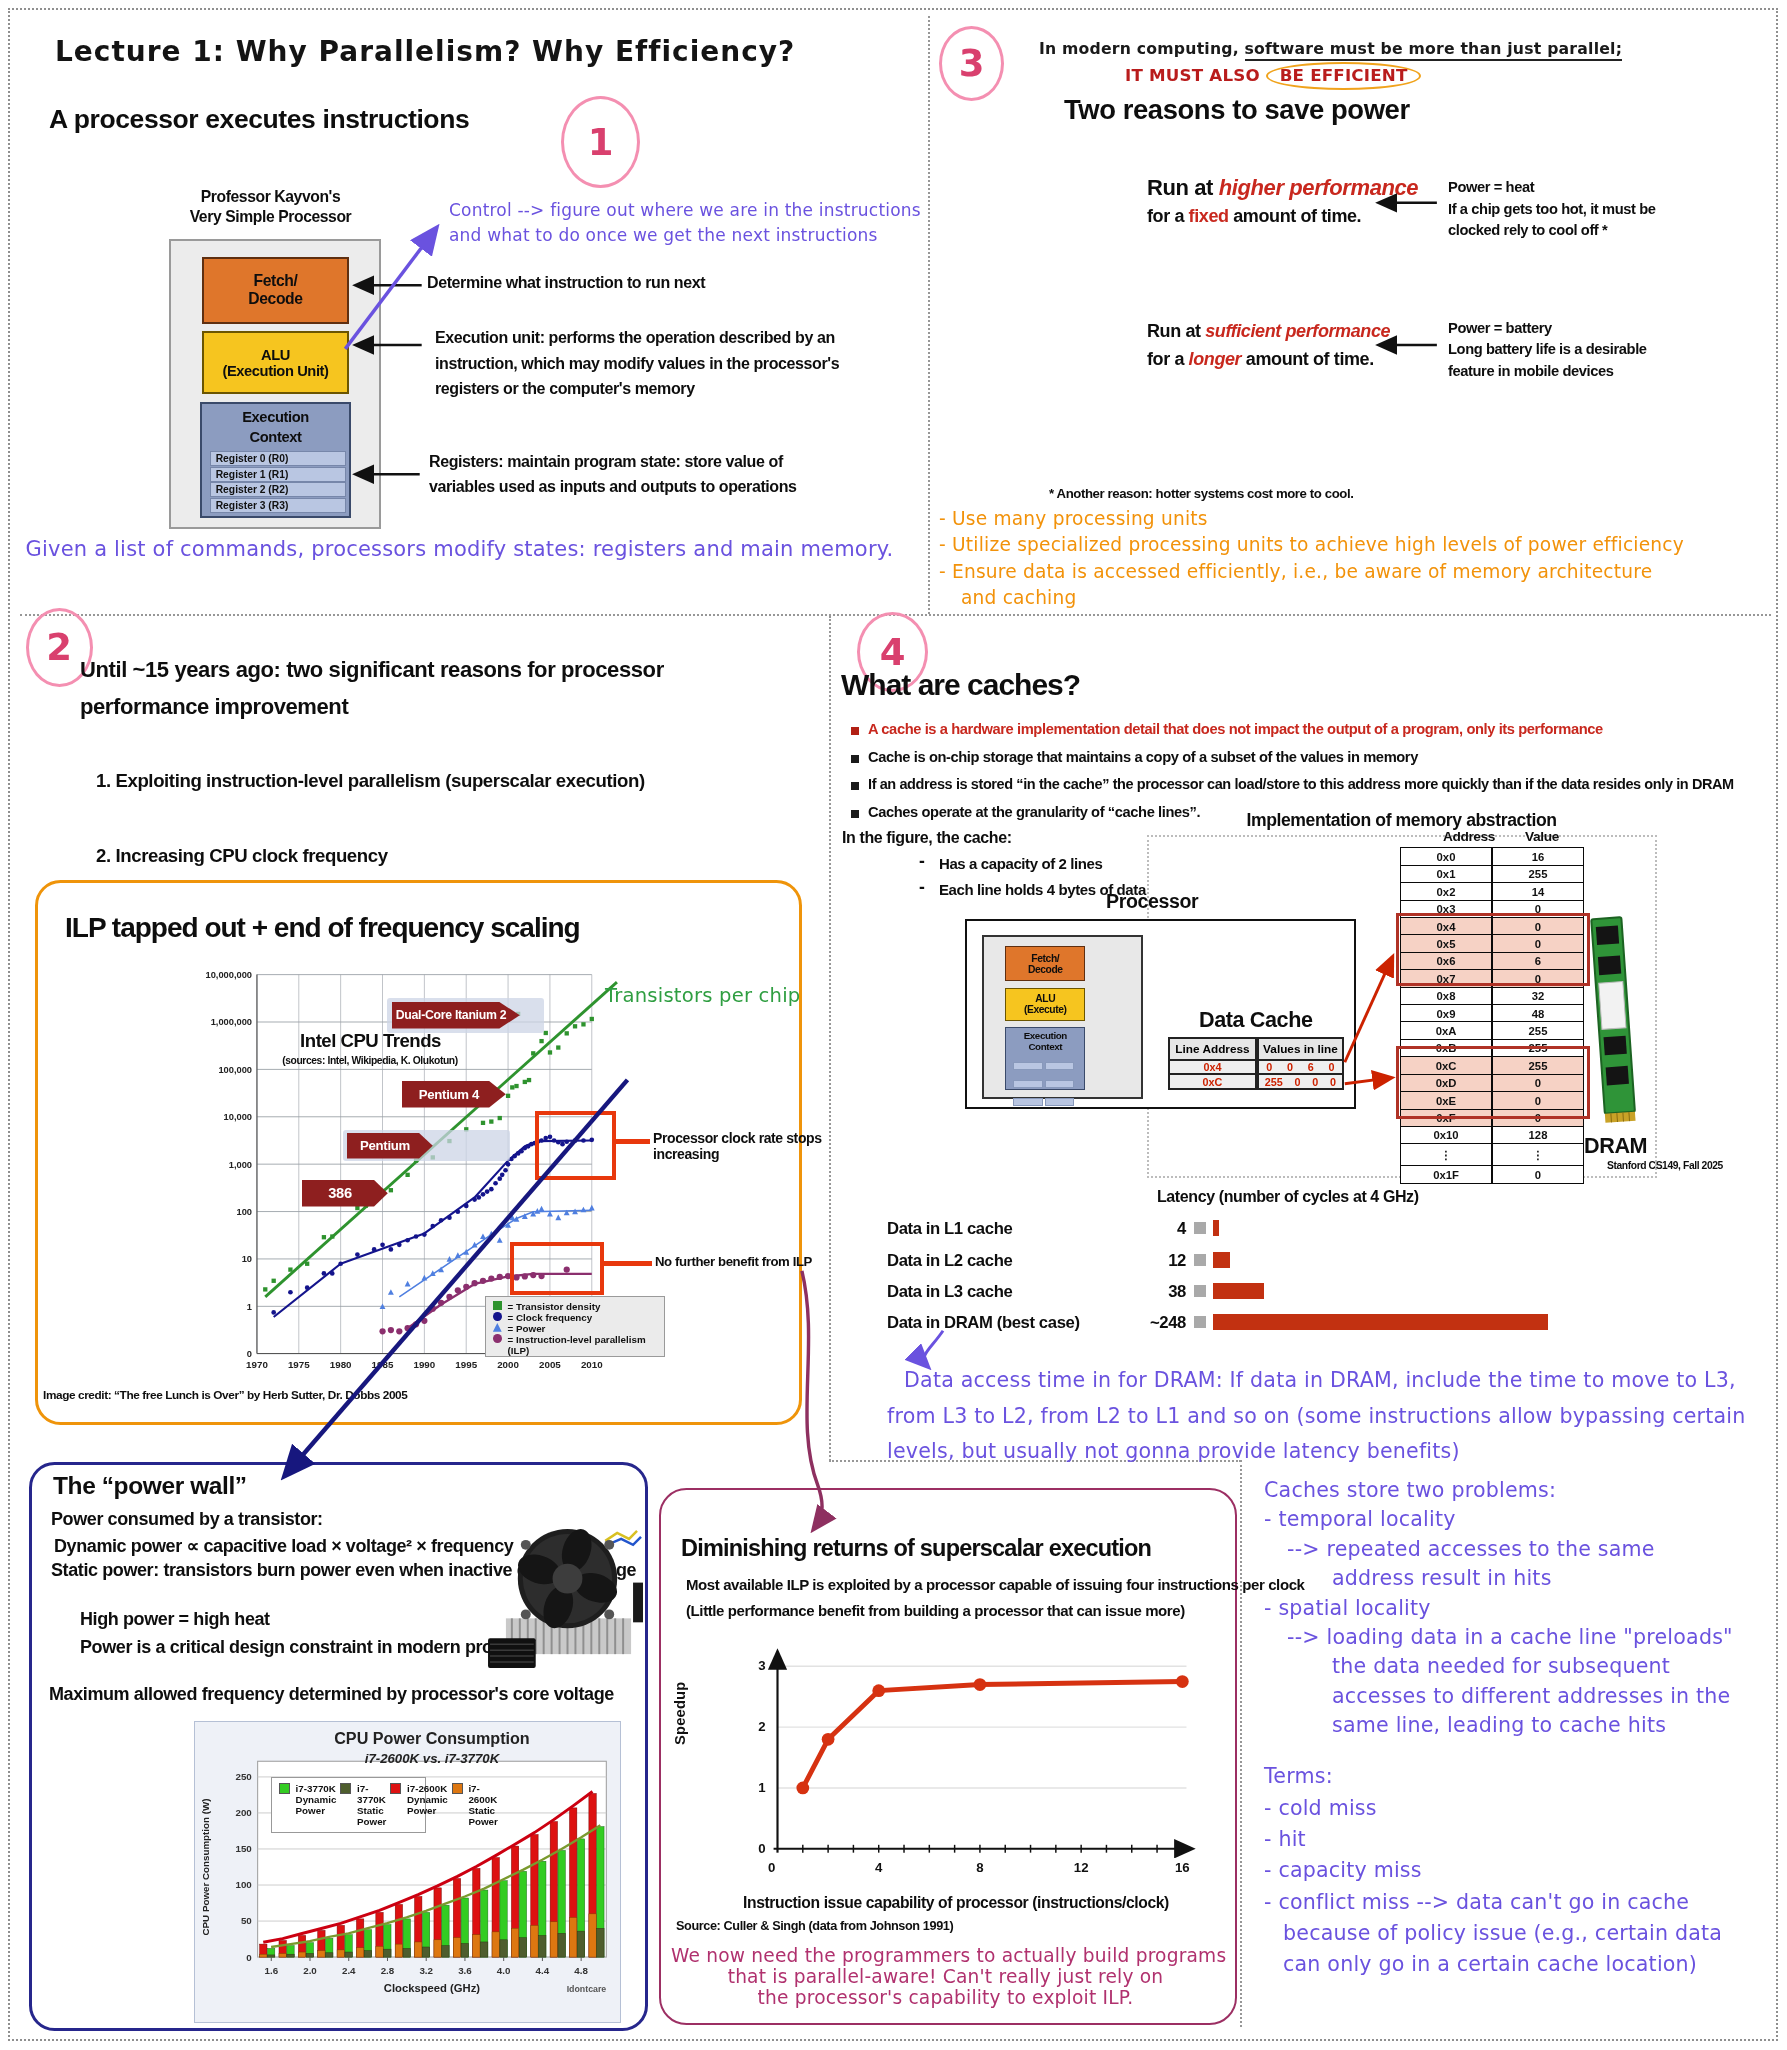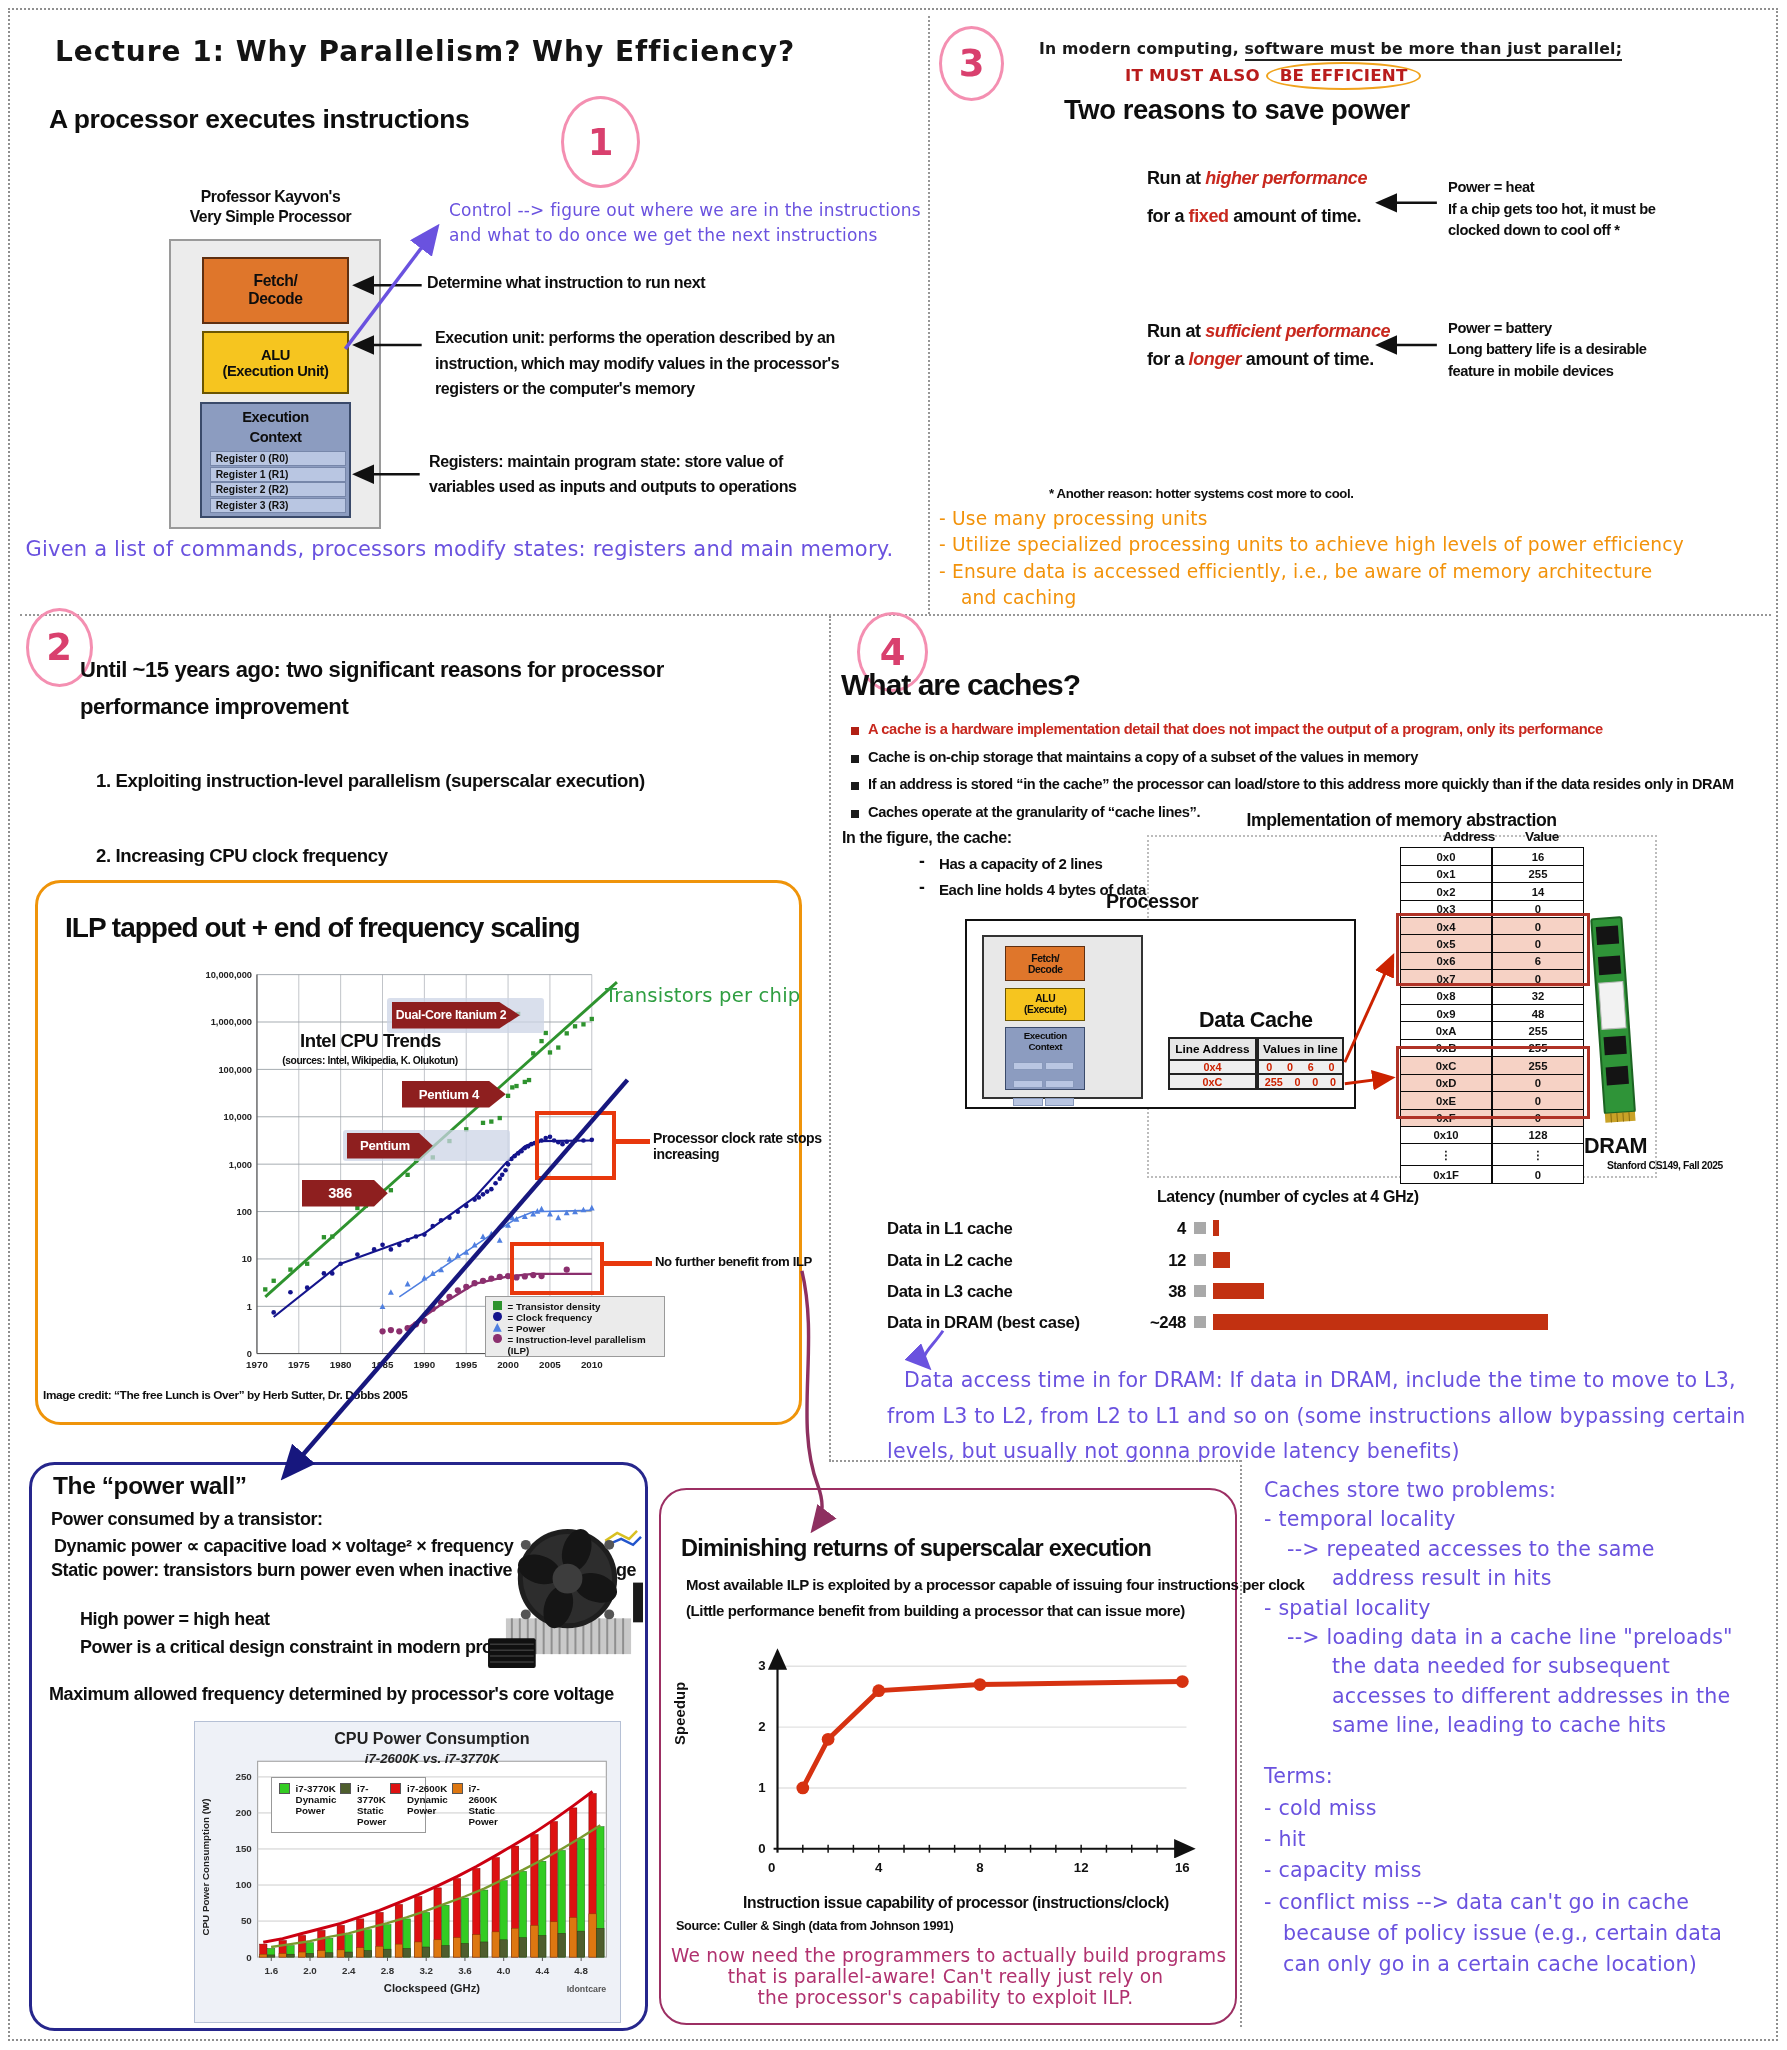--- a/index.html
+++ b/index.html
@@ -98,25 +98,25 @@
 <div class="hw purple" style="left:25.5px;top:537px;font-size:21px">Given a list of commands, processors modify states: registers and main memory.</div>
 
 <div class="hw" style="left:1039px;top:39px;font-size:15.7px;color:#1a1a1a;font-weight:bold">
   <span>In modern computing, </span><span class="undl">software must be more than just parallel;</span>
 </div>
 <div class="hw" style="left:1125px;top:65px;font-size:16.7px;color:#b91c1c;font-weight:bold">
   <span>IT MUST ALSO</span><span class="circ">BE EFFICIENT</span>
 </div>
 <div class="sl" style="left:1064px;top:94px;font-size:27.4px">Two reasons to save power</div>
 
-<div class="sl" style="left:1147px;top:168px;font-size:18px"><span>Run at </span><span class="redtxt" style="font-style:italic">higher performance</span></div>
+<div class="sl" style="left:1147px;top:175px;font-size:22px"><span>Run at </span><span class="redtxt" style="font-style:italic">higher performance</span></div>
 <div class="sl" style="left:1147px;top:206px;font-size:18px"><span>for a </span><span class="redtxt" style="">fixed</span><span> amount of time.</span></div>
 <div class="sl" style="left:1448px;top:179px;font-size:14.7px">Power = heat</div>
 <div class="sl" style="left:1448px;top:201px;font-size:14.7px">If a chip gets too hot, it must be</div>
-<div class="sl" style="left:1448px;top:222px;font-size:14.7px">clocked down to cool off *</div>
+<div class="sl" style="left:1448px;top:222px;font-size:14.7px">clocked rely to cool off *</div>
 
 <div class="sl" style="left:1147px;top:321px;font-size:18px"><span>Run at </span><span class="redtxt" style="font-style:italic">sufficient performance</span></div>
 <div class="sl" style="left:1147px;top:349px;font-size:18px"><span>for a </span><span class="redtxt" style="font-style:italic">longer</span><span> amount of time.</span></div>
 <div class="sl" style="left:1448px;top:320px;font-size:14.7px">Power = battery</div>
 <div class="sl" style="left:1448px;top:341px;font-size:14.7px">Long battery life is a desirable</div>
 <div class="sl" style="left:1448px;top:363px;font-size:14.7px">feature in mobile devices</div>
 
 <div class="sl" style="left:1049px;top:486px;font-size:13.2px">* Another reason: hotter systems cost more to cool.</div>
 
 <div class="hw oink" style="left:939px;top:508px;font-size:18.6px">- Use many processing units</div>

